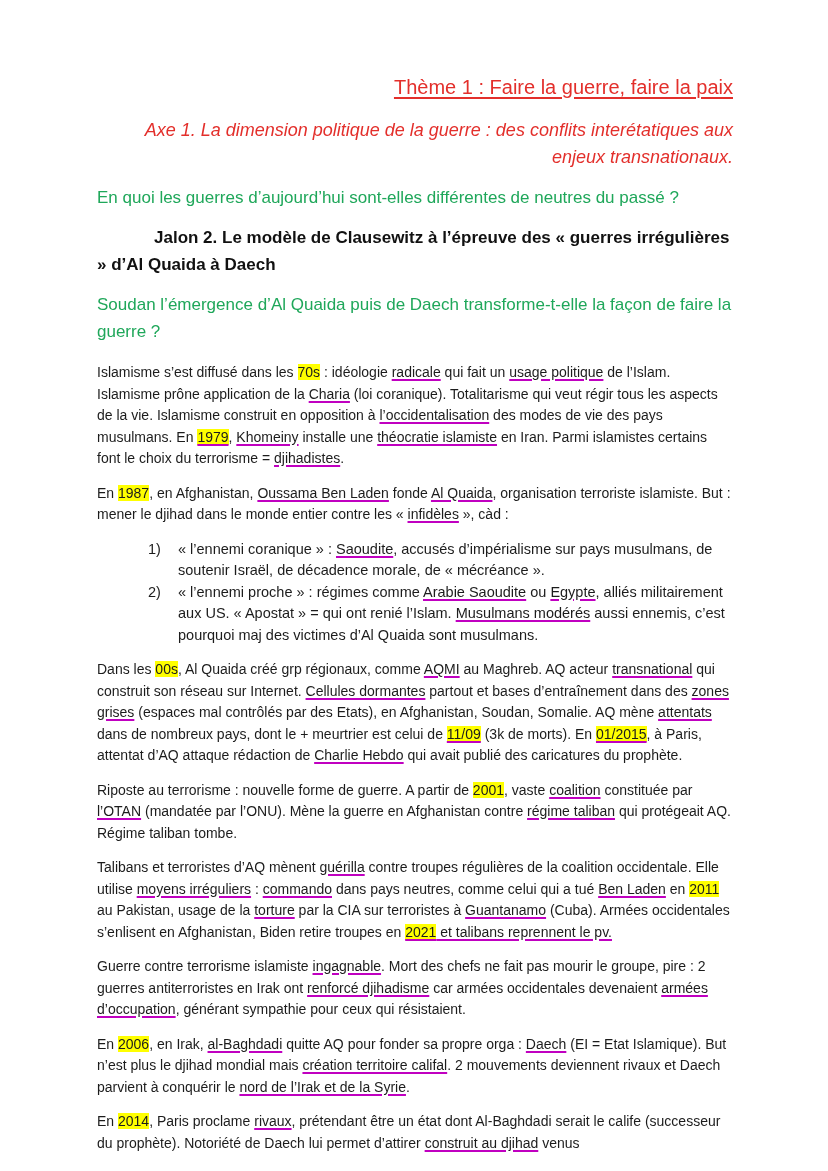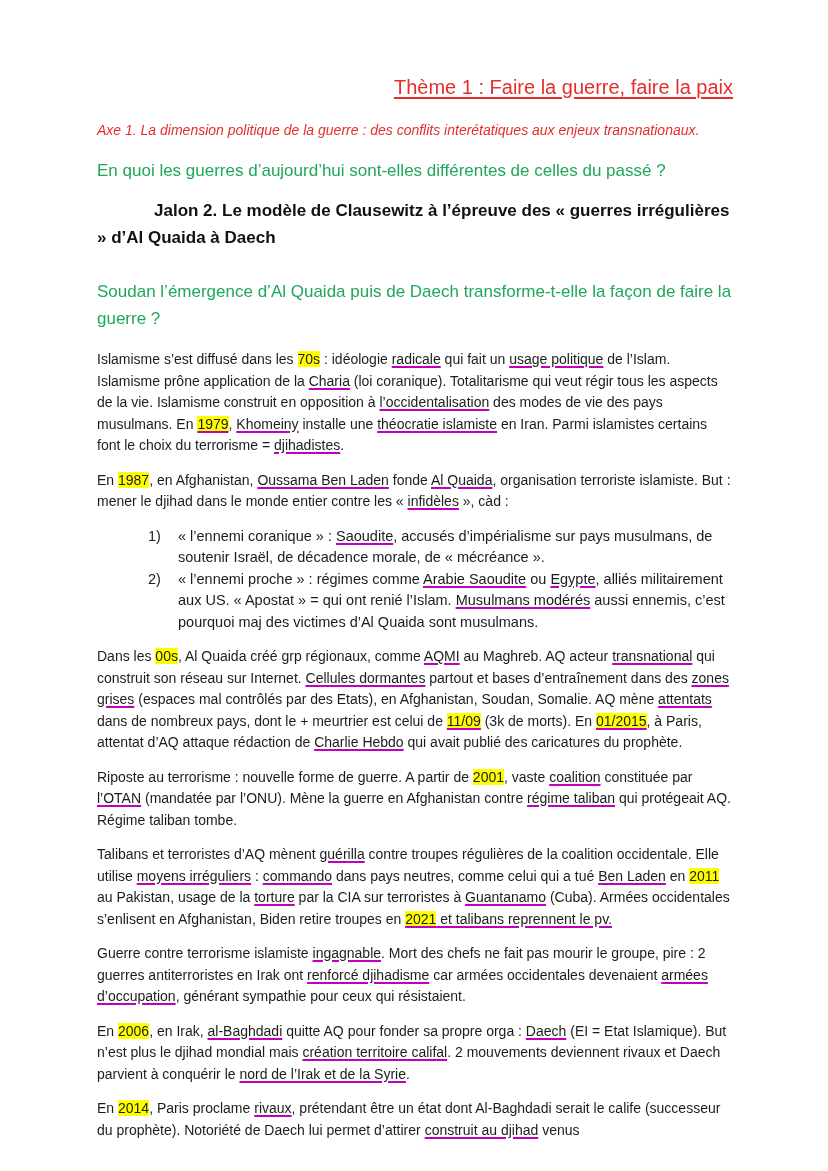--- a/index.html
+++ b/index.html
@@ -25,39 +25,40 @@
     line-height:26px;
     font-weight:400;
     text-decoration:underline;
     text-decoration-thickness:2px;
     text-underline-offset:3px;
     margin:0 0 17px 0;
   }
   .axe-heading{
     color:var(--heading-red,#e32f2b);
     font-style:italic;
-    font-size:14px;
+    font-size:18px;
     line-height:27px;
     font-weight:400;
     margin:0 0 13px 0;
+    text-align:right;
   }
   .question{
     color:var(--question-green,#1fa75a);
     font-size:17px;
     line-height:27px;
     font-weight:400;
     margin:0 0 13px 0;
   }
   .jalon-heading{
     color:#111;
     font-size:17px;
     line-height:27px;
     font-weight:700;
     text-indent:57px;
-    margin:0 0 27px 0;
+    margin:0 0 13px 0;
   }
   .q2{margin-bottom:17px;}
   .para{
     font-size:14px;
     line-height:21.5px;
     margin:0 0 13px 0;
   }
   .nlist{
     margin:0 0 13px 51px;
   }
@@ -80,21 +81,21 @@
     text-underline-offset:2px;
   }
 </style>
 </head>
 <body>
 
 <div class="page" style="--heading-red: #e32f2b; --question-green: #1fa75a; --highlight-yellow: #ffff00; --underline-magenta: #c000c0; --body-text: #1c1c1c;">
   <div class="content">
     <p class="doc-title">Thème 1 : Faire la guerre, faire la paix</p>
     <p class="axe-heading">Axe 1. La dimension politique de la guerre : des conflits interétatiques aux enjeux transnationaux.</p>
-    <p class="question">En quoi les guerres d’aujourd’hui sont-elles différentes de celles du passé ?</p>
+    <p class="question">En quoi les guerres d’aujourd’hui sont-elles différentes de neutres du passé ?</p>
     <p class="jalon-heading">Jalon 2. Le modèle de Clausewitz à l’épreuve des « guerres irrégulières » d’Al Quaida à Daech</p>
     <p class="question q2">Soudan l’émergence d’Al Quaida puis de Daech transforme-t-elle la façon de faire la guerre ?</p>
     <div id="doc-body">
         <p class="para"><span class="">Islamisme s’est diffusé dans les </span><span class="hl ">70s</span><span class=""> : idéologie </span><span class="ul">radicale</span><span class=""> qui fait un </span><span class="ul">usage politique</span><span class=""> de l’Islam. Islamisme prône application de la </span><span class="ul">Charia</span><span class=""> (loi coranique). Totalitarisme qui veut régir tous les aspects de la vie. Islamisme construit en opposition à </span><span class="ul">l’occidentalisation</span><span class=""> des modes de vie des pays musulmans. En </span><span class="hl ul">1979</span><span class="">, </span><span class="ul">Khomeiny</span><span class=""> installe une </span><span class="ul">théocratie islamiste</span><span class=""> en Iran. Parmi islamistes certains font le choix du terrorisme = </span><span class="ul">djihadistes</span><span class="">.</span></p>
         <p class="para"><span class="">En </span><span class="hl ">1987</span><span class="">, en Afghanistan, </span><span class="ul">Oussama Ben Laden</span><span class=""> fonde </span><span class="ul">Al Quaida</span><span class="">, organisation terroriste islamiste. But : mener le djihad dans le monde entier contre les « </span><span class="ul">infidèles</span><span class=""> », càd :</span></p>
         <div class="nlist">
           <div class="li">
             <span class="num">1)</span>
             <span class="li-text"><span class="">« l’ennemi coranique » : </span><span class="ul">Saoudite</span><span class="">, accusés d’impérialisme sur pays musulmans, de soutenir Israël, de décadence morale, de « mécréance ».</span></span>
           </div>

